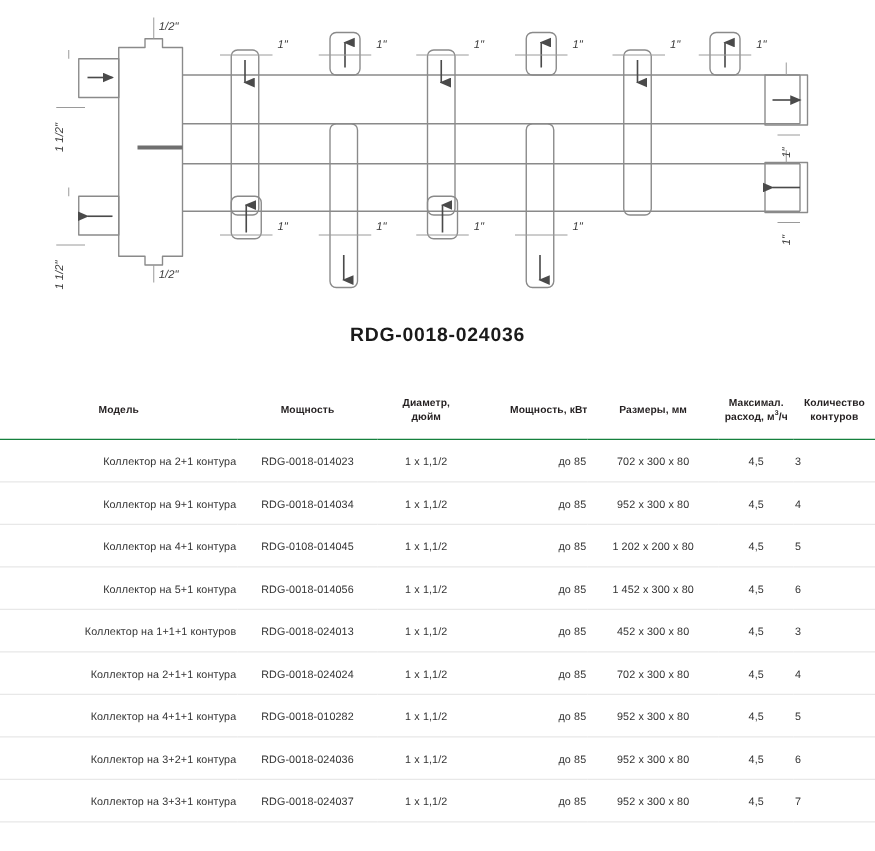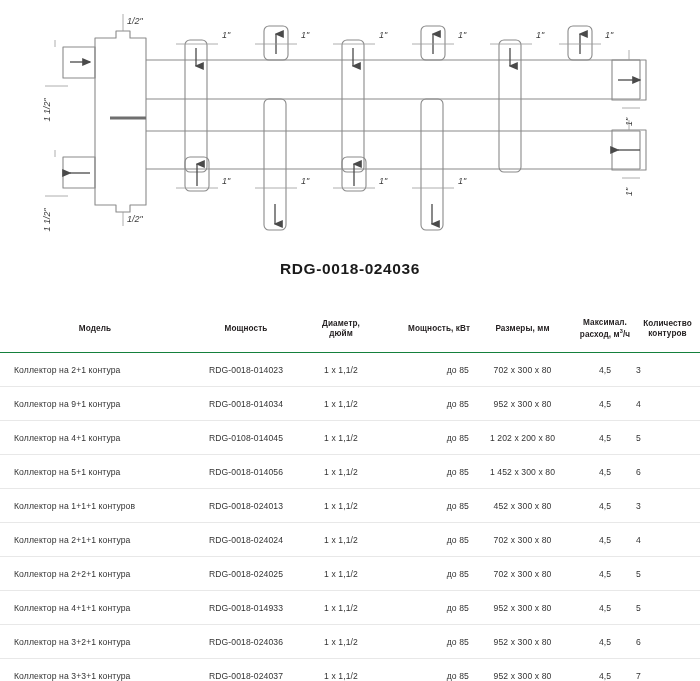--- a/index.html
+++ b/index.html
@@ -52,21 +52,21 @@
   }
   #spec-table td{
     font-size:8.6px;
     color:#333333;
     height:31px;
     vertical-align:middle;
     border-bottom:1px solid #e8e8e8;
     letter-spacing:.1px;
   }
   #spec-table thead tr{border-bottom:1px solid #15803d;}
-  .col-model{width:190px;text-align:left;padding-left:14px !important;}
+  .col-model{width:190px;text-align:right;padding-left:14px !important;}
   .col-art{width:112px;text-align:center;}
   .col-dia{width:78px;text-align:center;}
   .col-pow{width:90px;text-align:right;}
   .col-dim{width:105px;text-align:center;}
   .col-flow{width:60px;text-align:center;margin-left:32px;}
   .col-cnt{width:65px;}
   th.col-model{text-align:center;padding-left:0 !important;}
   .sup{font-size:.68em;vertical-align:super;}
 </style>
 </head>
@@ -279,31 +279,22 @@
         <tr>
           <td class="col-model">Коллектор на 2+1+1 контура</td>
           <td class="col-art">RDG-0018-024024</td>
           <td class="col-dia">1 x 1,1/2</td>
           <td class="col-pow">до 85</td>
           <td class="col-dim">702 x 300 x 80</td>
           <td class="col-flow">4,5</td>
           <td class="col-cnt">4</td>
         </tr>
         <tr>
-          <td class="col-model">Коллектор на 2+2+1 контура</td>
-          <td class="col-art">RDG-0018-024025</td>
-          <td class="col-dia">1 x 1,1/2</td>
-          <td class="col-pow">до 85</td>
-          <td class="col-dim">702 x 300 x 80</td>
-          <td class="col-flow">4,5</td>
-          <td class="col-cnt">5</td>
-        </tr>
-        <tr>
           <td class="col-model">Коллектор на 4+1+1 контура</td>
-          <td class="col-art">RDG-0018-014933</td>
+          <td class="col-art">RDG-0018-010282</td>
           <td class="col-dia">1 x 1,1/2</td>
           <td class="col-pow">до 85</td>
           <td class="col-dim">952 x 300 x 80</td>
           <td class="col-flow">4,5</td>
           <td class="col-cnt">5</td>
         </tr>
         <tr>
           <td class="col-model">Коллектор на 3+2+1 контура</td>
           <td class="col-art">RDG-0018-024036</td>
           <td class="col-dia">1 x 1,1/2</td>

